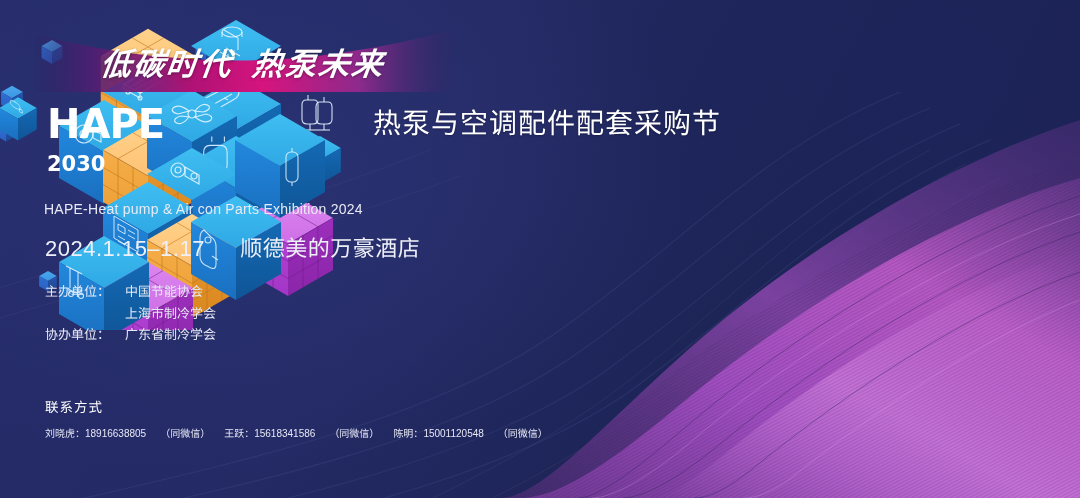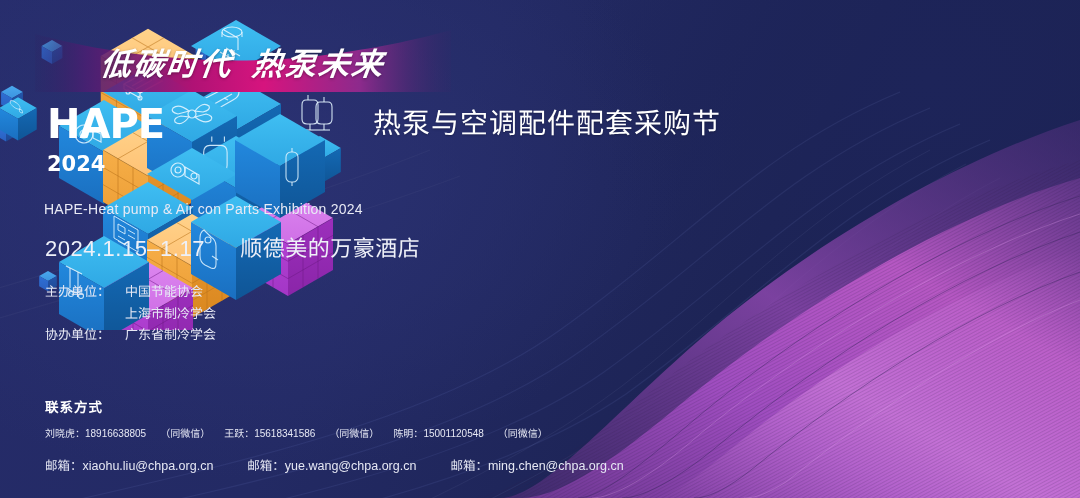--- a/index.html
+++ b/index.html
@@ -68,21 +68,21 @@
   .datevenue .sep{display:inline-block;width:22px;}
 
   
   .orgs{position:absolute;left:45px;top:281px;font-size:13px;color:#e6e8f4;line-height:21.5px;}
   .org-line{display:flex;white-space:nowrap;}
   .org-key{width:80px;display:inline-block;}
   .org-val{display:inline-block;}
   .org-indent .org-key{visibility:hidden;}
 
   
-  .contact-title{position:absolute;left:45px;top:396px;font-size:13.5px;font-weight:700;color:#ffffff;letter-spacing:1px;}
+  .contact-title{position:absolute;left:45px;top:396px;font-size:13.5px;font-weight:400;color:#ffffff;letter-spacing:1px;}
   .contact-rowA{position:absolute;left:45px;top:425px;font-size:10px;color:#e6e8f4;white-space:nowrap;}
   .contact-rowB{position:absolute;left:45px;top:455px;font-size:12.5px;color:#e6e8f4;white-space:nowrap;}
   .c-item{display:inline-block;}
   .sp1{display:inline-block;width:14px;}
   .sp2{display:inline-block;width:34px;}
 </style>
 </head>
 <body>
 
 <div id="poster">
@@ -488,21 +488,21 @@
       <span class="gap"></span>
       <span>热泵未来</span>
     </div>
   </div>
 
   <div class="title-block">
     <div class="title-row">
       <div class="hape-logo">
         <div class="hape-word">
           <span>HAPE</span>
-          <span class="hape-year">2024</span>
+          <span class="hape-year">2030</span>
         </div>
         <div class="hape-sub">HAPE-Heat pump &amp; Air con Parts Exhibition 2024</div>
       </div>
       <div class="title-cn">热泵与空调配件配套采购节</div>
     </div>
   </div>
 
 
   <div class="datevenue">
     <span>2024.1.15–1.17</span>
@@ -524,17 +524,14 @@
       <span class="org-val">广东省制冷学会</span>
     </div>
   </div>
 
   <div class="contact-title">联系方式</div>
 
   <div class="contact-rowA">
     <span class="c-item">刘晓虎：</span><span class="c-item">18916638805</span><span class="sp1"></span><span class="c-item">（同微信）</span><span class="sp1"></span><span class="c-item">王跃：</span><span class="c-item">15618341586</span><span class="sp1"></span><span class="c-item">（同微信）</span><span class="sp1"></span><span class="c-item">陈明：</span><span class="c-item">15001120548</span><span class="sp1"></span><span class="c-item">（同微信）</span>
   </div>
 
-  <div class="contact-rowB">
-    <span class="c-item">邮箱：</span><span class="c-item">xiaohu.liu@chpa.org.cn</span><span class="sp2"></span><span class="c-item">邮箱：</span><span class="c-item">yue.wang@chpa.org.cn</span><span class="sp2"></span><span class="c-item">邮箱：</span><span class="c-item">ming.chen@chpa.org.cn</span>
-  </div>
 
 </div>
 
 </body></html>

